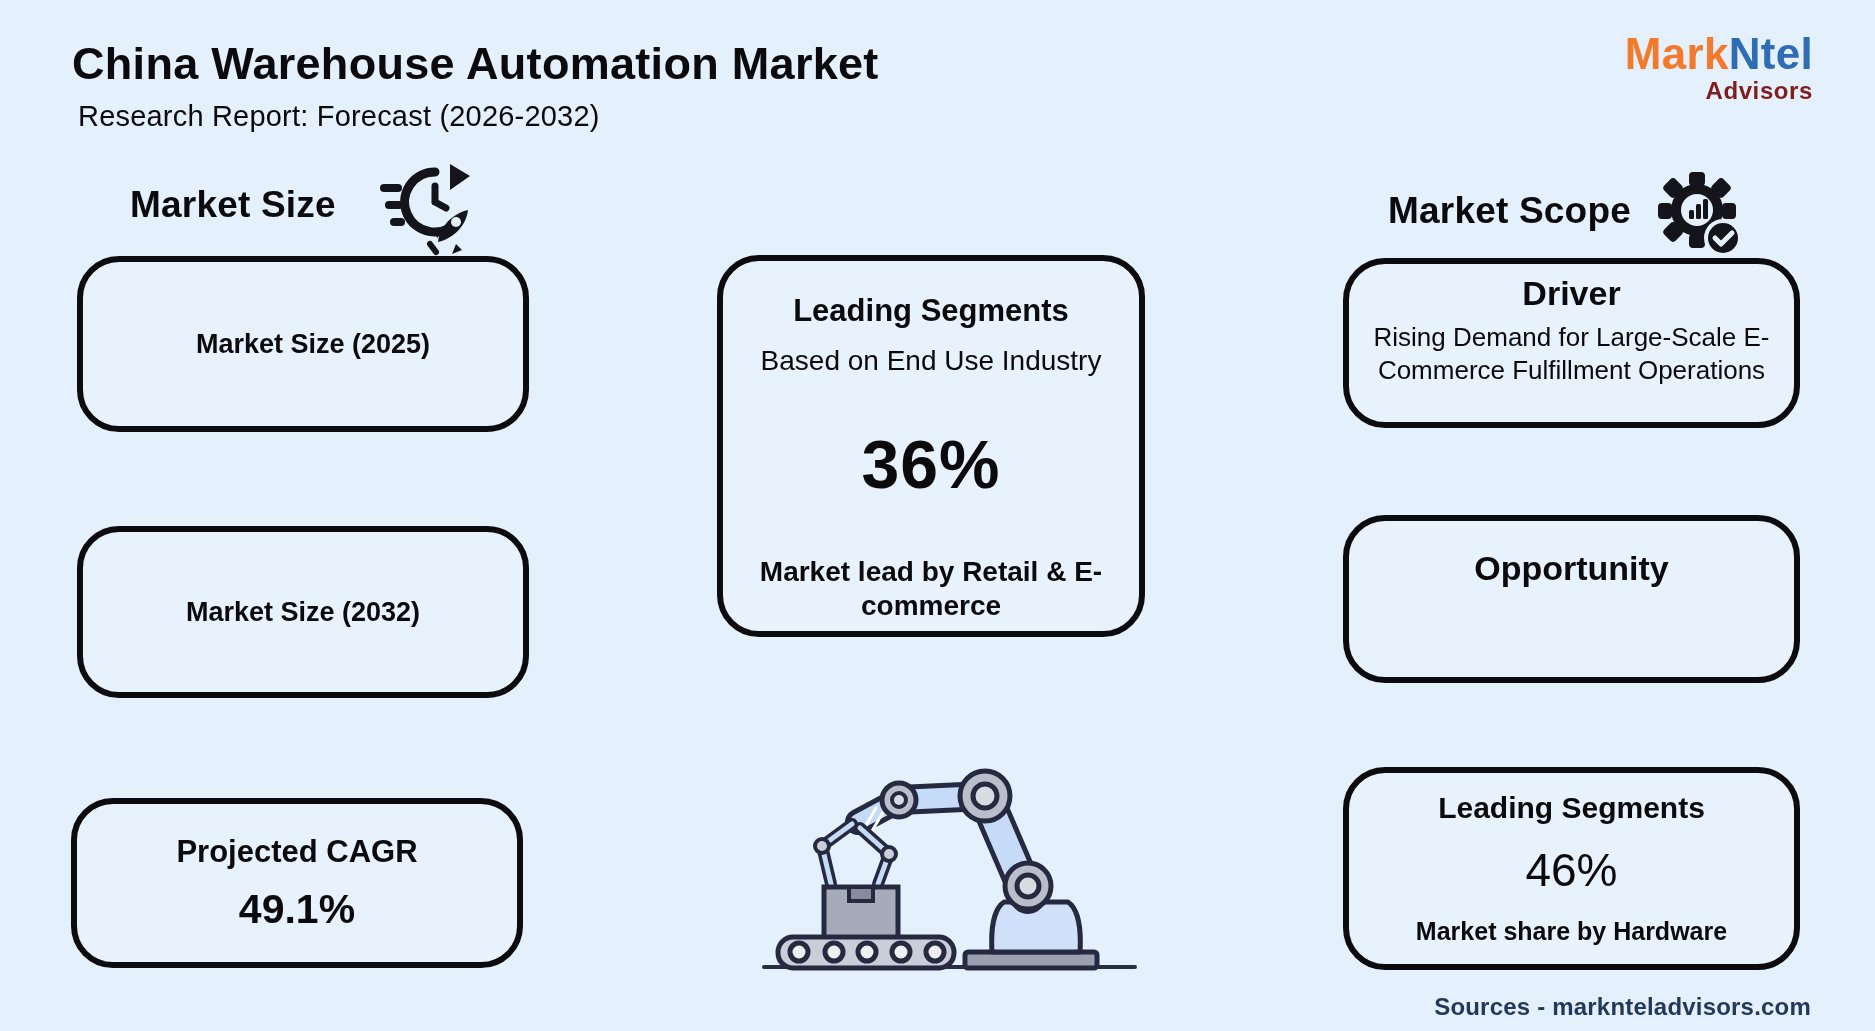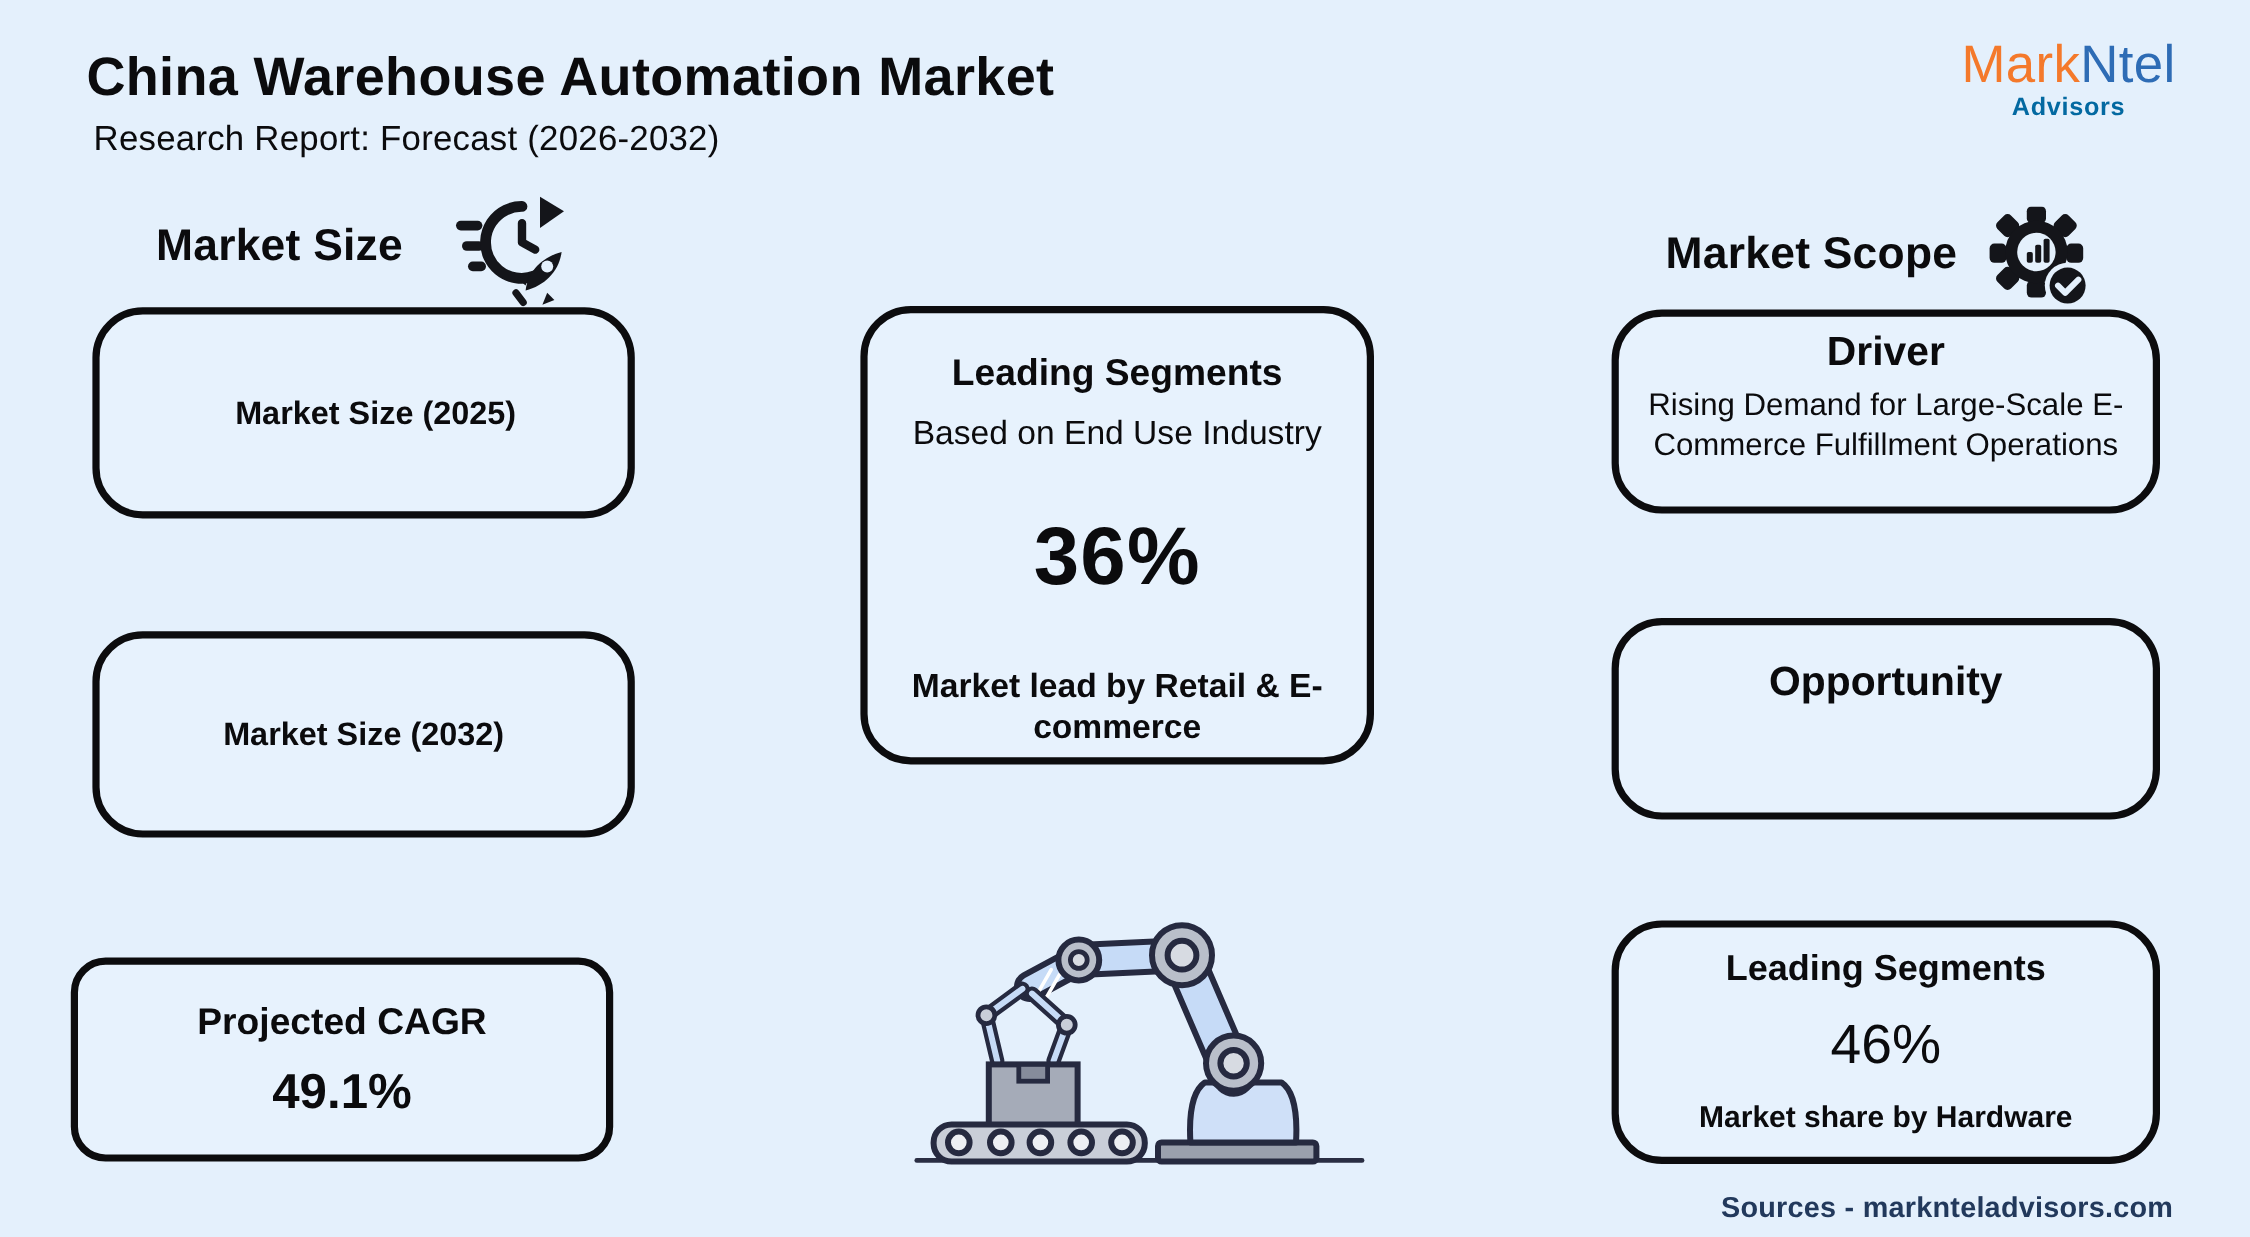--- a/index.html
+++ b/index.html
@@ -9,24 +9,24 @@
     background:#E4F0FC;
     font-family:"Liberation Sans", sans-serif;
     color:#0B0B0D;
     overflow:hidden;
   }
   .abs{position:absolute;}
   
   .title{left:72px;top:38px;font-size:45px;font-weight:800;letter-spacing:0.3px;}
   .subtitle{left:78px;top:100px;font-size:29px;font-weight:500;letter-spacing:0.2px;}
   .logo{right:62px;top:32px;text-align:right;line-height:1;}
-  .logo-main{font-size:44px;font-weight:400;letter-spacing:0.3px;}
+  .logo-main{font-size:44px;font-weight:700;letter-spacing:0.3px;}
   .logo-mark{color:#F4792B;}
   .logo-ntel{color:#2E6CB5;}
-  .logo-sub{font-size:21px;font-weight:800;color:#0369a1;margin-top:3px;letter-spacing:0.6px;text-align:center;}
+  .logo-sub{font-size:24px;font-weight:800;color:#7f1d1d;margin-top:3px;letter-spacing:0.6px;}
   
   .sec-head{font-size:37px;font-weight:600;letter-spacing:0.2px;}
   
   .card{
     border:6px solid #0C0C0E;
     border-radius:42px;
     background:#E7F2FD;
     display:flex;flex-direction:column;align-items:center;justify-content:center;
     text-align:center;box-sizing:border-box;
   }
@@ -104,21 +104,21 @@
   </svg>
 
   <div class="abs card" style="left:77px;top:256px;width:452px;height:176px;padding-left:20px;">
     <div class="card-label">Market Size (2025)</div>
   </div>
 
   <div class="abs card" style="left:77px;top:526px;width:452px;height:172px;">
     <div class="card-label">Market Size (2032)</div>
   </div>
 
-  <div class="abs card" style="left:59px;top:798px;width:452px;height:170px;border-radius:29px;">
+  <div class="abs card" style="left:71px;top:798px;width:452px;height:170px;">
     <div class="cagr-label">Projected CAGR</div>
     <div class="cagr-value">49.1%</div>
   </div>
 
   <div class="abs card center-card" style="left:717px;top:255px;width:428px;height:382px;">
     <div class="center-title">Leading Segments</div>
     <div class="center-sub">Based on End Use Industry</div>
     <div class="center-value">36%</div>
     <div class="center-caption">Market lead by Retail &amp; E-commerce</div>
   </div>

